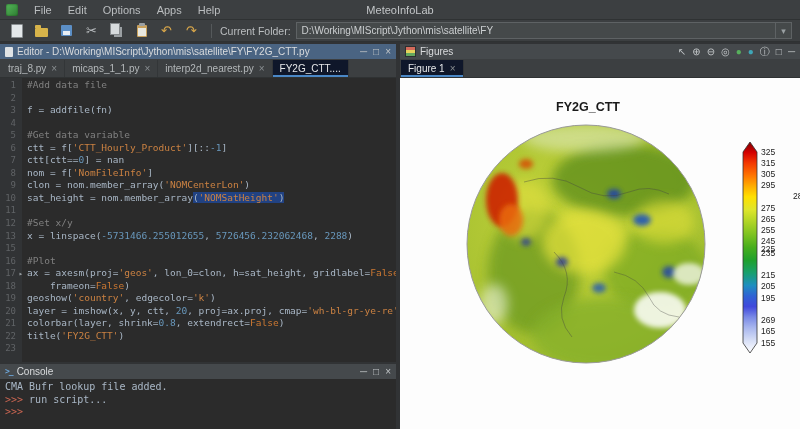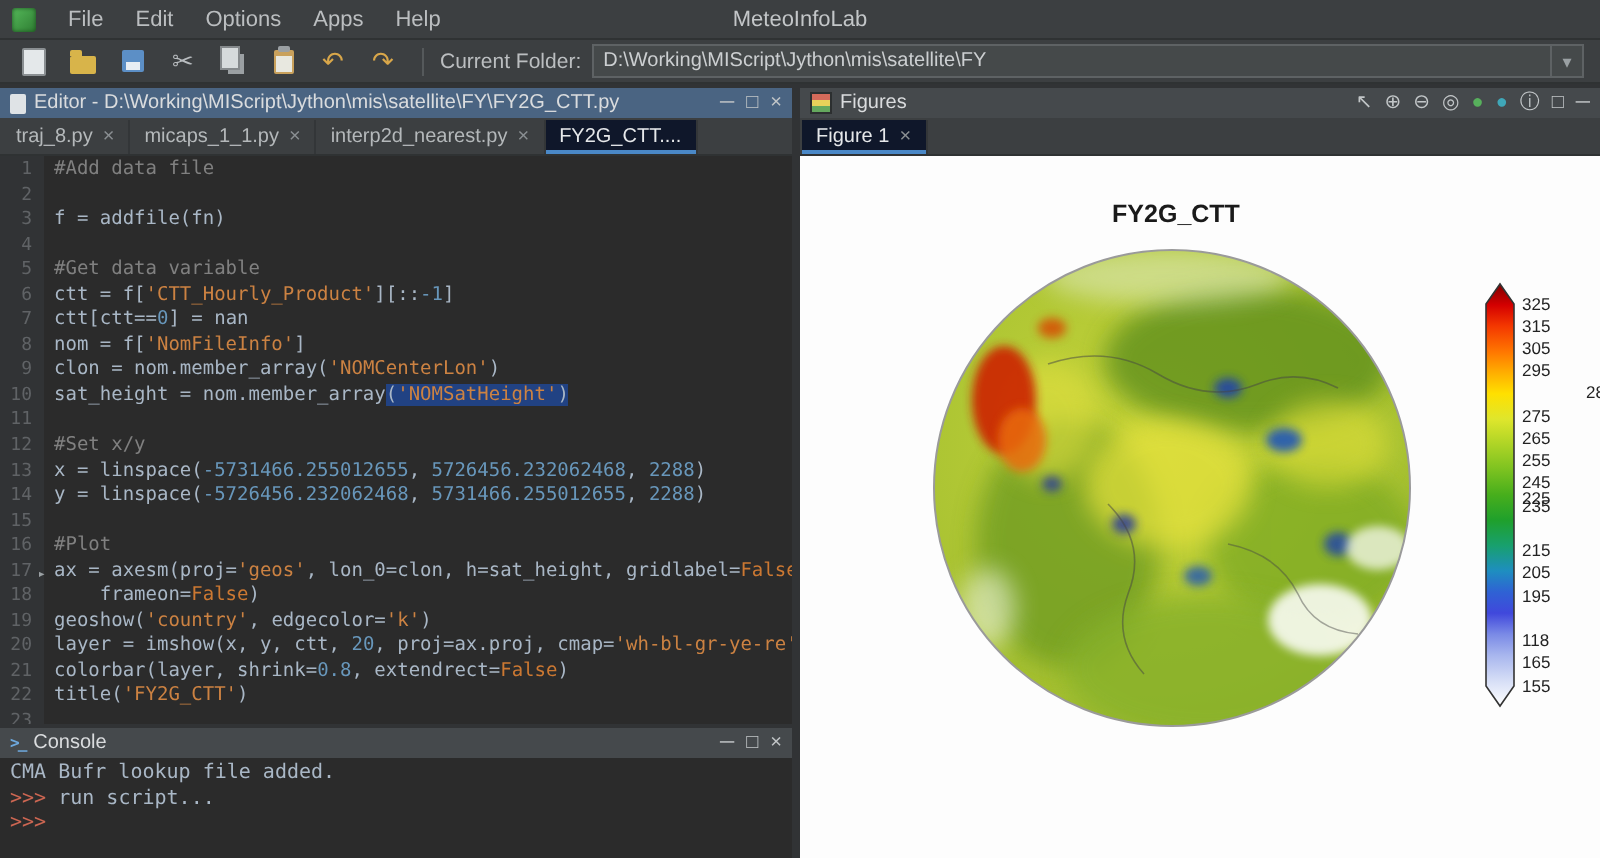--- a/index.html
+++ b/index.html
@@ -185,21 +185,20 @@
             <div class="cl"><span class="gut">4</span><span class="ct"> </span></div>
             <div class="cl"><span class="gut">5</span><span class="ct"><span class="sy-c">#Get data variable</span></span></div>
             <div class="cl"><span class="gut">6</span><span class="ct"><span class="sy-p">ctt = f[</span><span class="sy-s">'CTT_Hourly_Product'</span><span class="sy-p">][::</span><span class="sy-n">-1</span><span class="sy-p">]</span></span></div>
             <div class="cl"><span class="gut">7</span><span class="ct"><span class="sy-p">ctt[ctt==</span><span class="sy-n">0</span><span class="sy-p">] = nan</span></span></div>
             <div class="cl"><span class="gut">8</span><span class="ct"><span class="sy-p">nom = f[</span><span class="sy-s">'NomFileInfo'</span><span class="sy-p">]</span></span></div>
             <div class="cl"><span class="gut">9</span><span class="ct"><span class="sy-p">clon = nom.member_array(</span><span class="sy-s">'NOMCenterLon'</span><span class="sy-p">)</span></span></div>
             <div class="cl"><span class="gut">10</span><span class="ct"><span class="sy-p">sat_height = nom.member_array</span><span class="sy-p hl">(</span><span class="sy-s hl">'NOMSatHeight'</span><span class="sy-p hl">)</span></span></div>
             <div class="cl"><span class="gut">11</span><span class="ct"> </span></div>
             <div class="cl"><span class="gut">12</span><span class="ct"><span class="sy-c">#Set x/y</span></span></div>
             <div class="cl"><span class="gut">13</span><span class="ct"><span class="sy-p">x = linspace(</span><span class="sy-n">-5731466.255012655</span><span class="sy-p">, </span><span class="sy-n">5726456.232062468</span><span class="sy-p">, </span><span class="sy-n">2288</span><span class="sy-p">)</span></span></div>
-            <div class="cl"><span class="gut">14</span><span class="ct"><span class="sy-p">y = linspace(</span><span class="sy-n">-5726456.232062468</span><span class="sy-p">, </span><span class="sy-n">5731466.255012655</span><span class="sy-p">, </span><span class="sy-n">2288</span><span class="sy-p">)</span></span></div>
             <div class="cl"><span class="gut">15</span><span class="ct"> </span></div>
             <div class="cl"><span class="gut">16</span><span class="ct"><span class="sy-c">#Plot</span></span></div>
             <div class="cl"><span class="gut">17<span class="fold">▸</span></span><span class="ct"><span class="sy-p">ax = axesm(proj=</span><span class="sy-s">'geos'</span><span class="sy-p">, lon_0=clon, h=sat_height, gridlabel=</span><span class="sy-k">False</span></span></div>
             <div class="cl"><span class="gut">18</span><span class="ct"><span class="sy-p">    frameon=</span><span class="sy-k">False</span><span class="sy-p">)</span></span></div>
             <div class="cl"><span class="gut">19</span><span class="ct"><span class="sy-p">geoshow(</span><span class="sy-s">'country'</span><span class="sy-p">, edgecolor=</span><span class="sy-s">'k'</span><span class="sy-p">)</span></span></div>
             <div class="cl"><span class="gut">20</span><span class="ct"><span class="sy-p">layer = imshow(x, y, ctt, </span><span class="sy-n">20</span><span class="sy-p">, proj=ax.proj, cmap=</span><span class="sy-s">'wh-bl-gr-ye-re'</span></span></div>
             <div class="cl"><span class="gut">21</span><span class="ct"><span class="sy-p">colorbar(layer, shrink=</span><span class="sy-n">0.8</span><span class="sy-p">, extendrect=</span><span class="sy-k">False</span><span class="sy-p">)</span></span></div>
             <div class="cl"><span class="gut">22</span><span class="ct"><span class="sy-p">title(</span><span class="sy-s">'FY2G_CTT'</span><span class="sy-p">)</span></span></div>
             <div class="cl"><span class="gut">23</span><span class="ct"> </span></div>
           </div>
@@ -333,21 +332,21 @@
             <span class="cbl" style="top: 62.6765px;">275</span>
             <span class="cbl" style="top: 73.9118px;">265</span>
             <span class="cbl" style="top: 85.1471px;">255</span>
             <span class="cbl" style="top: 96.3824px;">245</span>
             <span class="cbl" style="top: 107.618px;">235</span>
             <span class="cbl" style="top: 104px;">225</span>
             <span class="cbl" style="top: 130.088px;">215</span>
             <span class="cbl" style="top: 141.324px;">205</span>
             <span class="cbl" style="top: 152.559px;">195</span>
             <span class="cbl" style="top: 163.794px; margin-left: 48px;">185</span>
-            <span class="cbl" style="top: 175.029px;">118</span>
+            <span class="cbl" style="top: 175.029px;">269</span>
             <span class="cbl" style="top: 186.265px;">165</span>
             <span class="cbl" style="top: 197.5px;">155</span>
           </div>
       </div>
     </div>
 
   </div>
 </div>
 
 </body></html>

